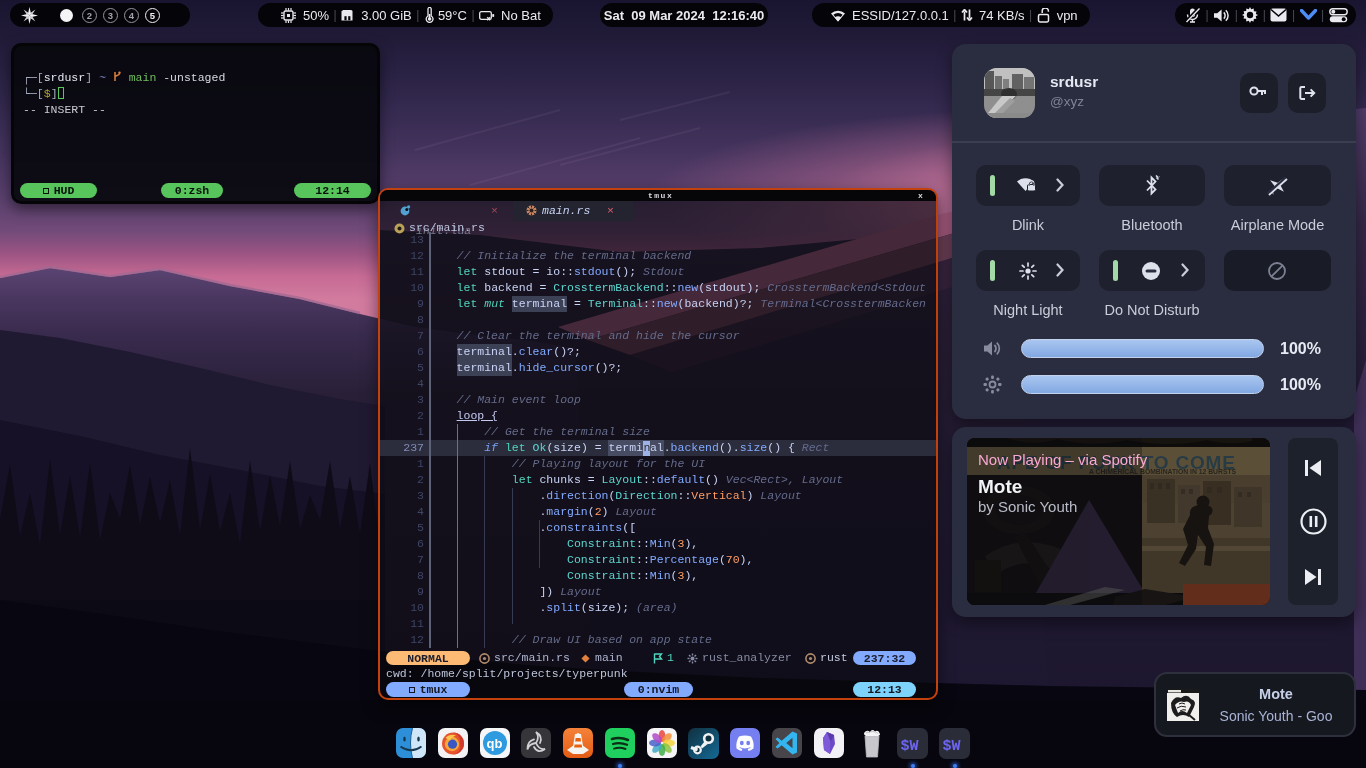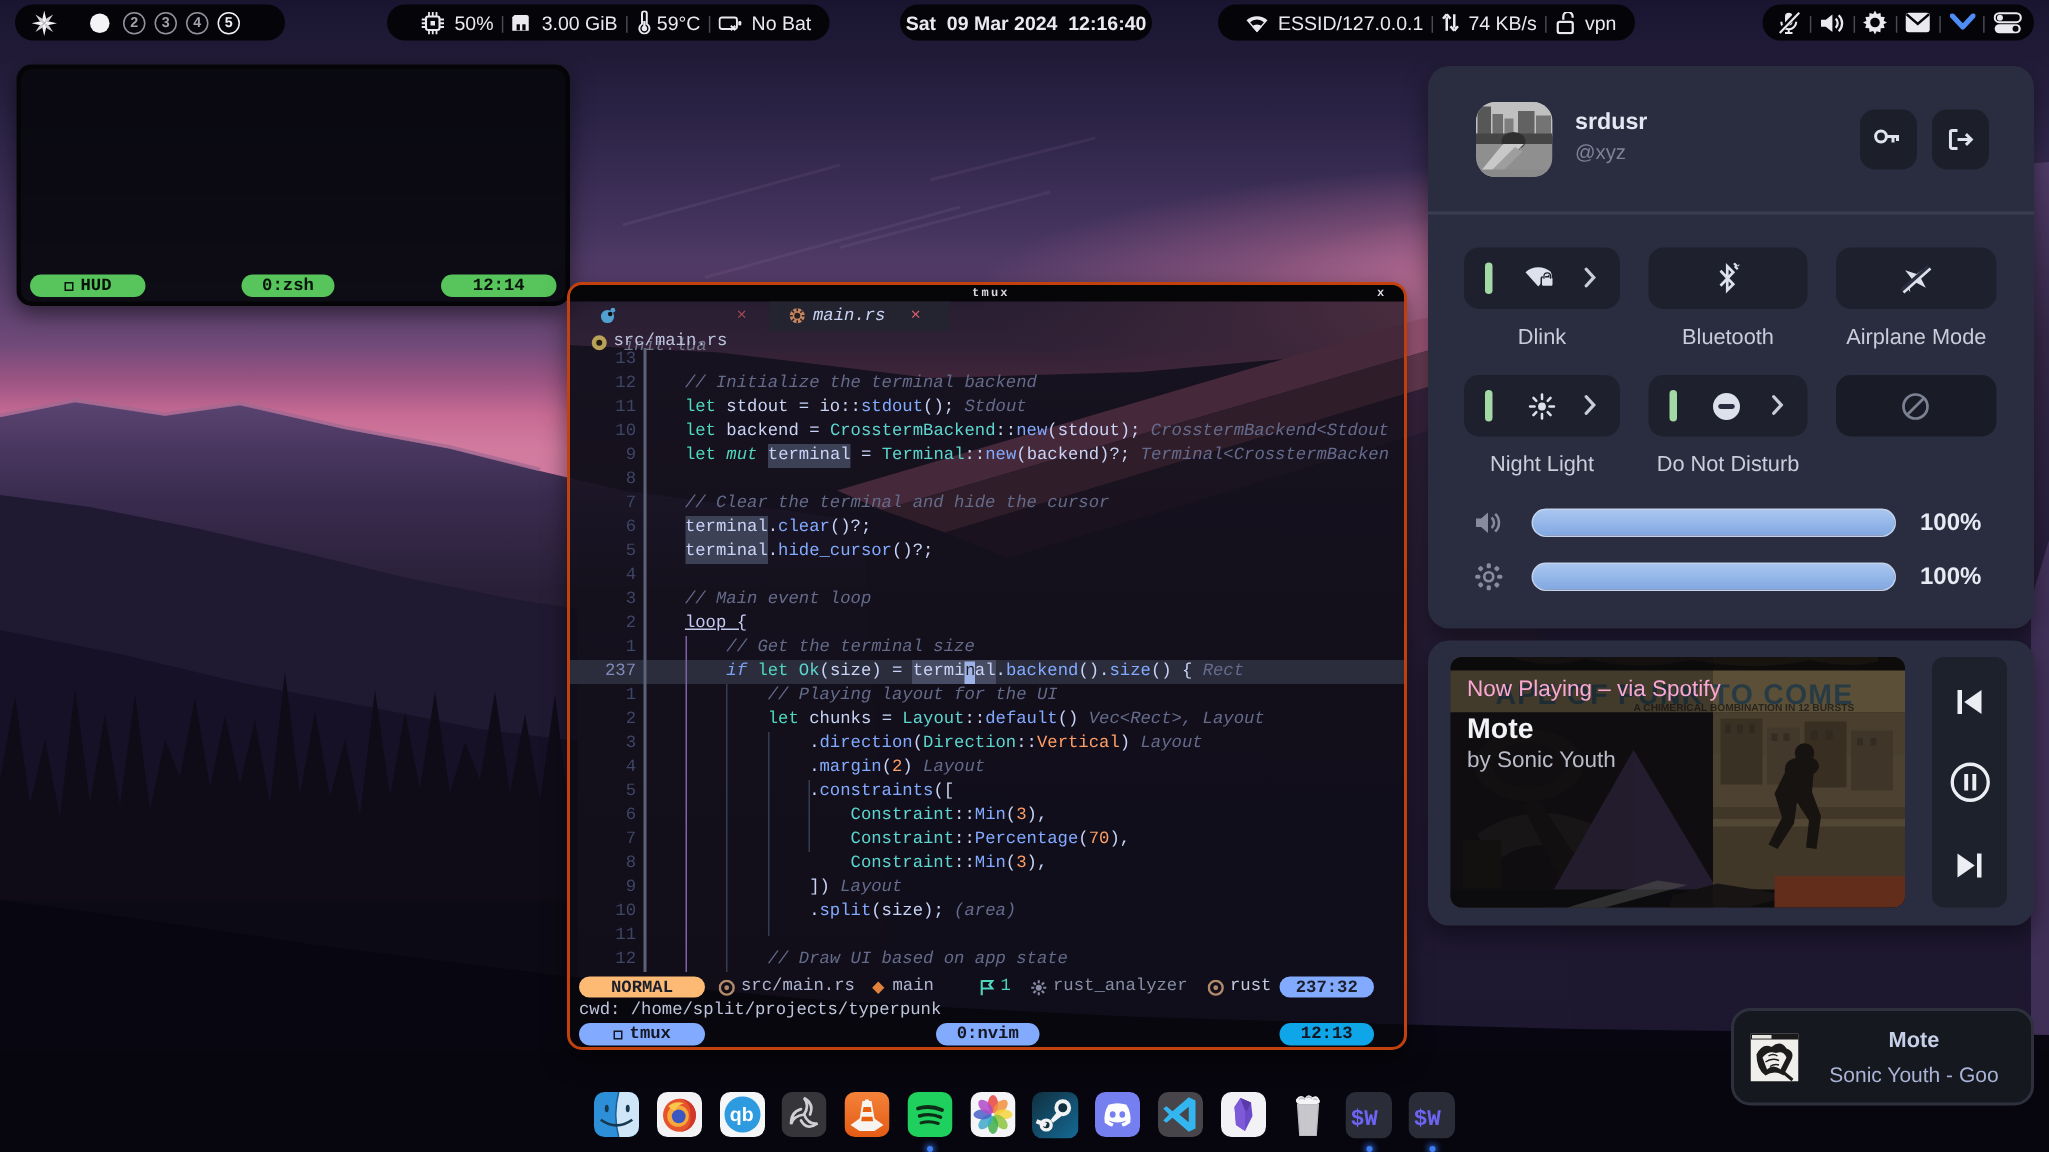--- a/index.html
+++ b/index.html
@@ -209,20 +209,26 @@
   <span class="sep">|</span>
   <svg width="19" height="15" viewBox="0 0 19 15">
     <rect x="0.8" y="0.8" width="17.4" height="6" rx="3" fill="none" stroke="#e9e9ef" stroke-width="1.4"></rect>
     <circle cx="4.3" cy="3.8" r="2" fill="#e9e9ef"></circle>
     <rect x="0.8" y="8.2" width="17.4" height="6" rx="3" fill="#e9e9ef"></rect>
     <circle cx="14.7" cy="11.2" r="2" fill="#050509"></circle>
   </svg>
 </div>
 
 <div class="abs" style="left:11px;top:43px;width:369px;height:161px;background:rgba(8,8,13,0.92);border:3px solid #050508;border-radius:10px;box-shadow:0 5px 14px rgba(0,0,0,0.5);">
+  <pre class="mono" style="position:absolute;left:9px;top:24px;margin:0;font-size:11.5px;line-height:16px;color:#c9ced8;"><span style="color:#a8adc0">┌─[</span><span style="color:#e2e5ee">srdusr</span><span style="color:#a8adc0">]</span> <span style="color:#8186c8;font-style:italic">~</span> <svg width="9" height="11" viewBox="0 0 9 11" style="vertical-align:-1px">
+        <path d="M2 1 V10 M2 6 C2 4 6.5 5 6.5 2.5" stroke="#e0823d" stroke-width="1.5" fill="none"></path>
+        <circle cx="6.5" cy="1.8" r="1.2" fill="#e0823d"></circle>
+      </svg> <span style="color:#6fbf5f">main</span> <span style="color:#d5d8e2">-unstaged</span>
+<span style="color:#a8adc0">└─[</span><span style="color:#b3a135">$</span><span style="color:#a8adc0">]</span><span style="display:inline-block;width:6px;height:12px;border:1.5px solid #57c75c;vertical-align:-2px;"></span>
+<span style="color:#c9c9cf">-- INSERT --</span></pre>
   <div class="termpill" style="left:6px;top:137px;width:77px;height:15px;background:#57c55b;color:#08120b;"><span style="display:inline-block;width:6px;height:6px;border:1.2px solid #08120b;margin-right:5px;"></span>HUD</div>
   <div class="termpill" style="left:147px;top:137px;width:62px;height:15px;background:#57c55b;color:#08120b;">0:zsh</div>
   <div class="termpill" style="left:280px;top:137px;width:77px;height:15px;background:#57c55b;color:#08120b;">12:14</div>
 </div>
 
 <div class="abs" id="tmuxwin" style="left:378px;top:188px;width:560px;height:512px;border-radius:10px;background:rgba(8,8,13,0.62);border:2px solid #c2410c;overflow:hidden;box-shadow:0 6px 16px rgba(0,0,0,0.5);">
 
   <div class="abs" style="left:0;top:0;width:556px;height:11px;background:#060609;color:#dadae0;">
     <span class="mono" style="position:absolute;left:268px;top:1px;font-size:8px;font-weight:bold;letter-spacing:1.5px;">tmux</span>
     <span class="mono" style="position:absolute;left:538px;top:1px;font-size:8px;font-weight:bold;">x</span>
@@ -369,21 +375,21 @@
       </svg>
     <span class="abs" style="left:440px;top:1px;color:#c3c9e0;">rust</span>
     <div class="termpill" style="left:473px;top:1px;width:63px;height:14px;background:#82aaff;color:#1c1e2b;border-radius:8px;">237:32</div>
   </div>
 
   <div class="abs mono" style="left:6px;top:477px;font-size:11.5px;color:#bdc4da;">cwd: /home/split/projects/typerpunk</div>
 
   <div class="abs mono" style="left:0;top:491px;width:556px;height:17px;font-size:11.5px;">
     <div class="termpill" style="left:6px;top:1px;width:84px;height:15px;background:#82aaff;color:#141620;"><span style="display:inline-block;width:6px;height:6px;border:1.2px solid #141620;margin-right:5px;"></span>tmux</div>
     <div class="termpill" style="left:244px;top:1px;width:69px;height:15px;background:#82aaff;color:#141620;">0:nvim</div>
-    <div class="termpill" style="left:473px;top:1px;width:63px;height:15px;background:#0ea5e9;color:#141620;">12:13</div>
+    <div class="termpill" style="left:473px;top:1px;width:63px;height:15px;background:#7dd3fc;color:#141620;">12:13</div>
   </div>
 </div>
 
 <div class="abs" id="ccpanel" style="left:952px;top:44px;width:404px;height:375px;background:#2a2d3f;border-radius:14px;box-shadow:0 6px 16px rgba(0,0,0,0.45);">
   <style>
     .tgl{position:absolute;height:41px;background:#1e212d;border-radius:10px;}
     .tgl .bar{position:absolute;left:14px;top:10px;width:5px;height:21px;border-radius:3px;background:#a3d9a5;}
     .tgl .chev{position:absolute;right:16px;top:13px;}
     .tlabel{position:absolute;color:#c9cdd9;font-size:14.5px;text-align:center;}
     .sldtrack{position:absolute;left:69px;width:243px;height:19px;border-radius:10px;background:linear-gradient(180deg,#a9c6f0,#82a8e2);border:1.5px solid #c3d2ec;}

